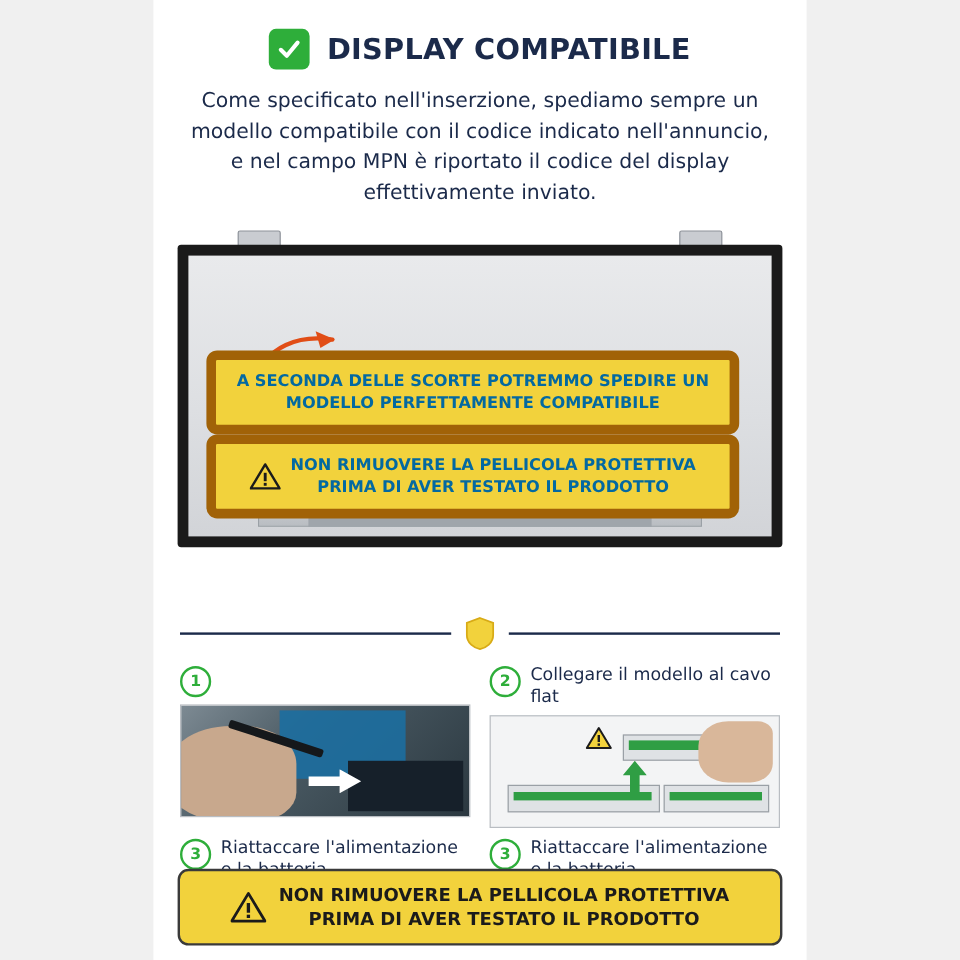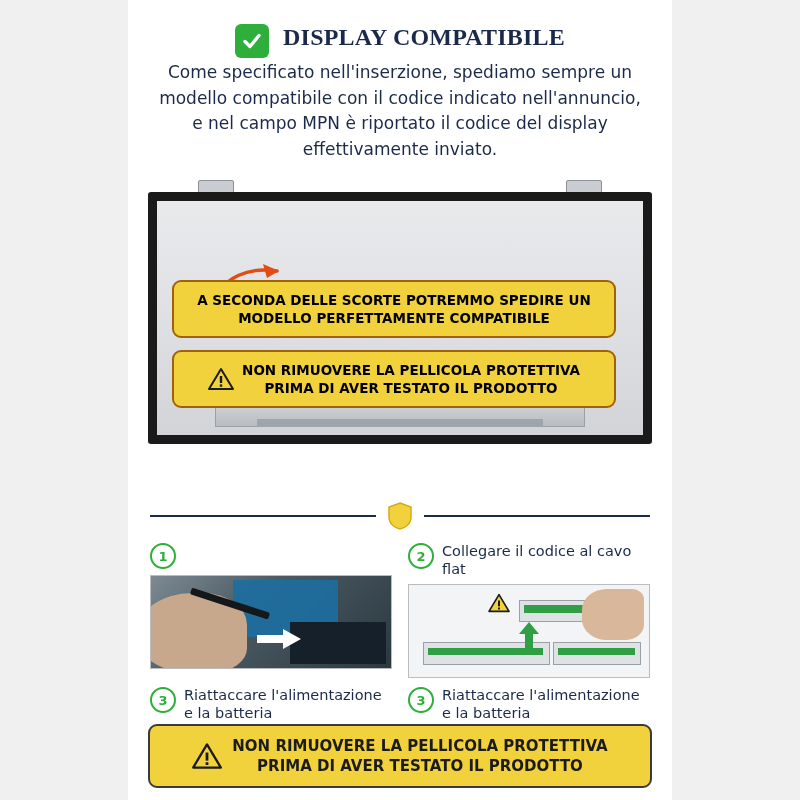--- a/index.html
+++ b/index.html
@@ -35,45 +35,44 @@
     left: 128px;
     top: 0;
     width: 544px;
     height: 800px;
     background: #ffffff;
   }
 
   
   .header-row {
     display: flex;
-    align-items: flex-start;
+    align-items: center;
     justify-content: center;
     gap: 14px;
     margin-top: 24px;
-    font-family: Liberation Serif, serif;
   }
   .check-box {
     width: 34px;
     height: 34px;
     border-radius: 6px;
     background: #2eae3a;
     display: flex;
     align-items: center;
     justify-content: center;
     flex: 0 0 auto;
   }
   .check-box svg { display: block; }
   .header-title {
     font-size: 24px;
     font-weight: bold;
     color: #1b2a4a;
     letter-spacing: 0.2px;
   }
   .intro {
-    margin: 2px 24px 0 24px;
+    margin: 14px 24px 0 24px;
     text-align: center;
     font-size: 17px;
     line-height: 1.5;
     color: #1b2a4a;
   }
 
   
   .panel-wrap {
     position: relative;
     margin: 18px 20px 0 20px;
@@ -128,26 +127,26 @@
   .arrow-svg {
     position: absolute;
     left: 50px;
     top: 60px;
   }
   .callout {
     position: absolute;
     left: 24px;
     right: 36px;
     background: #f2d23c;
-    border: 2px solid #a16207;
+    border: 8px solid #a16207;
     border-radius: 9px;
     text-align: center;
     font-weight: bold;
     font-size: 13.5px;
-    color: #000000;
+    color: #0369a1;
     line-height: 1.35;
     padding: 9px 10px;
     box-sizing: border-box;
   }
   .callout-1 { top: 100px; }
   .callout-2 { top: 170px; }
   .callout-2 .inner {
     display: flex;
     align-items: center;
     justify-content: center;
@@ -395,21 +394,21 @@
           <div class="driver"></div>
           <svg class="white-arrow" width="44" height="20" viewBox="0 0 44 20">
             <path d="M0 6 H26 V0 L44 10 L26 20 V14 H0 Z" fill="#ffffff"></path>
           </svg>
         </div>
       </div>
 
       <div>
         <div class="step-line">
           <div class="step-num">2</div>
-          <div class="step-text">Collegare il codice al cavo flat</div>
+          <div class="step-text">Collegare il modello al cavo flat</div>
         </div>
         <div class="photo photo-b">
           <div class="conn" style="left:46%; top:16%; width:44%; height:22%;"></div>
           <div class="conn-strip" style="left:48%; top:22%; width:40%; height:8%;"></div>
           <div class="conn" style="left:6%; top:62%; width:52%; height:22%;"></div>
           <div class="conn-strip" style="left:8%; top:68%; width:48%; height:8%;"></div>
           <div class="conn" style="left:60%; top:62%; width:36%; height:22%;"></div>
           <div class="conn-strip" style="left:62%; top:68%; width:32%; height:8%;"></div>
           <div class="fingers"></div>
           <svg class="warn-small" width="22" height="20" viewBox="0 0 26 24">

